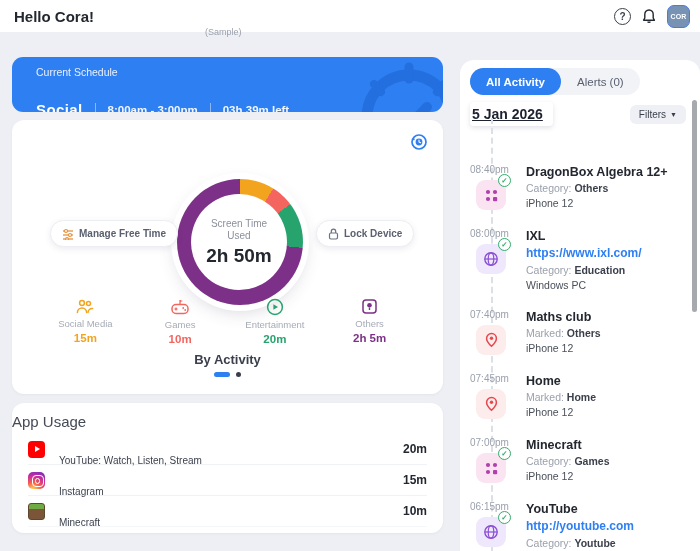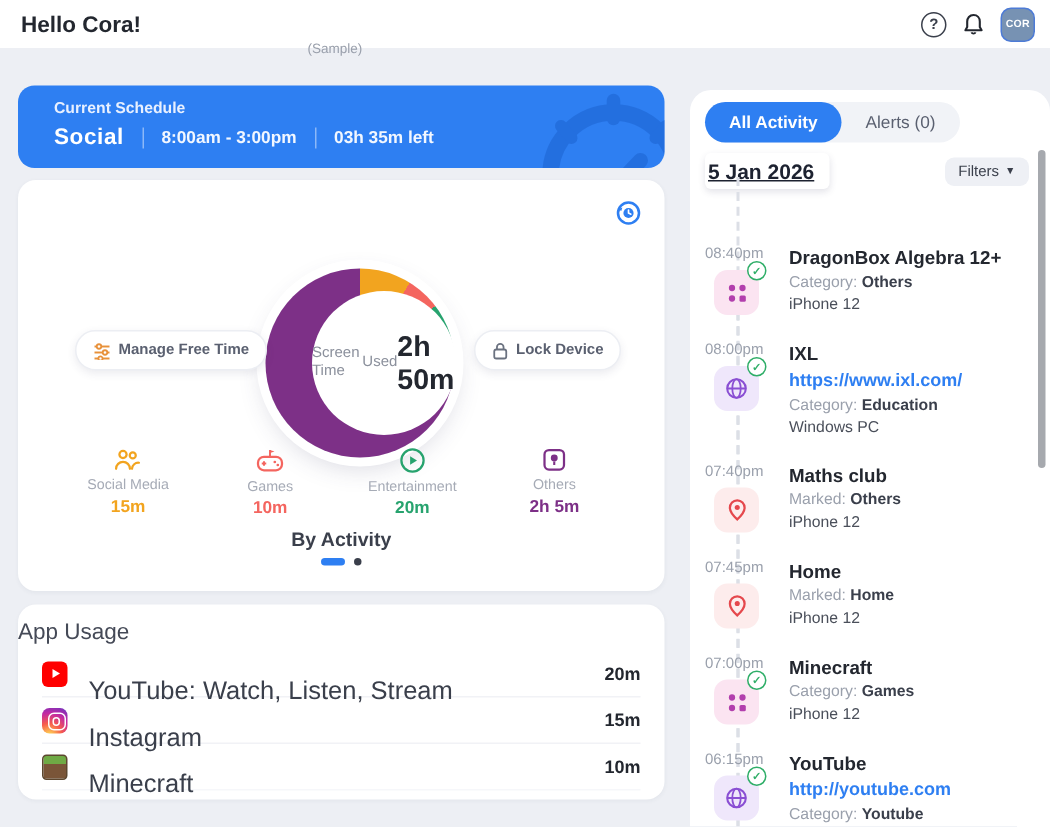--- a/index.html
+++ b/index.html
@@ -10,36 +10,36 @@
   .topbar { position:absolute; top:0; left:0; width:700px; height:32px; background:#fff; display:flex; align-items:center; justify-content:space-between; padding:0 10px 0 14px; z-index:5; }
   .greeting { font-size:15px; font-weight:700; color:#23272f; }
   .top-icons { display:flex; align-items:center; gap:10px; }
   .help-circle { width:17px; height:17px; border:1.6px solid #3a3f4b; border-radius:50%; display:flex; align-items:center; justify-content:center; font-size:10px; font-weight:700; color:#3a3f4b; cursor:pointer; }
   .bell svg { display:block; }
   .avatar { width:23px; height:23px; border-radius:7px; background:#7792b3; border:1.5px solid #4d7bd6; color:#fff; font-size:7px; font-weight:700; display:flex; align-items:center; justify-content:center; letter-spacing:.2px; cursor:pointer; }
   .sample-label { position:absolute; top:27px; left:205px; font-size:9px; color:#9aa0ac; z-index:6; }
 
   
   .banner { position:absolute; left:12px; top:57px; width:431px; height:55px; background:#2e7ff2; border-radius:11px; overflow:hidden; color:#fff; padding:9px 0 0 24px; }
-  .banner-label { font-size:10.5px; color:#e8f0ff; margin-bottom:5px; position:relative; z-index:2;font-weight:bold; }
+  .banner-label { font-size:10.5px; color:#e8f0ff; margin-bottom:23px; position:relative; z-index:2; }
   .banner-row { display:flex; align-items:center; gap:12px; position:relative; z-index:2; }
   .banner-name { font-size:15px; font-weight:700; letter-spacing:.4px; }
   .banner-sep { width:1px; height:14px; background:rgba(255,255,255,.45); }
   .banner-time, .banner-left { font-size:11.5px; font-weight:600; color:#f2f7ff; }
   .banner-clock { position:absolute; right:-14px; top:2px; z-index:1; opacity:.55; }
 
   
   .card { position:absolute; background:#fff; border-radius:12px; box-shadow:0 1px 3px rgba(40,50,80,.05); }
   .screen-card { left:12px; top:120px; width:431px; height:274px; }
   .screen-title { text-align:center; font-size:16px; color:#454a57; padding-top:14px; }
   .refresh-btn { position:absolute; top:13px; right:15px; width:18px; height:18px; cursor:pointer; }
 
   .donut-wrap { position:absolute; left:152px; top:46px; width:152px; height:152px; display:flex; align-items:center; justify-content:center; }
   .donut { width:126px; height:126px; border-radius:50%; position:relative; box-shadow:0 0 0 6px #fff, 0 6px 18px rgba(60,60,100,.22); }
-  .donut-hole { position:absolute; left:31px; top:15px; width:96px; height:96px; background:#fff; border-radius:50%; display:flex; flex-direction:row; align-items:center; }
+  .donut-hole { position:absolute; left:14px; top:15px; width:96px; height:96px; background:#fff; border-radius:50%; display:flex; flex-direction:column; align-items:center; justify-content:center; }
   .donut-cap { font-size:10px; color:#8b909c; line-height:1.25; }
   .donut-val { font-size:19px; font-weight:700; color:#23272f; margin-top:2px; }
 
   .pill-btn { position:absolute; height:27px; background:#fff; border:1px solid #eceef3; border-radius:14px; box-shadow:0 2px 6px rgba(60,60,100,.10); display:flex; align-items:center; gap:5px; padding:0 11px; font-size:10px; font-weight:600; color:#5a6070; cursor:pointer; }
   .manage-btn { left:38px; top:100px; }
   .lock-btn { left:304px; top:100px; }
 
   .stats-row { position:absolute; left:0; top:178px; width:431px; display:flex; padding:0 26px; }
   .stat { flex:1; display:flex; flex-direction:column; align-items:center; gap:3px; }
   .stat-label { font-size:9.5px; color:#a6abb6; }
@@ -49,21 +49,21 @@
   .dots { position:absolute; left:0; top:252px; width:431px; display:flex; justify-content:center; align-items:center; gap:6px; }
   .dot-active { width:16px; height:5px; border-radius:3px; background:#2e7ff2; cursor:pointer; }
   .dot { width:5px; height:5px; border-radius:50%; background:#3a3f4b; cursor:pointer; }
 
   
   .usage-card { left:12px; top:403px; width:431px; height:130px; }
   .usage-title { text-align:left; font-size:15px; color:#454a57; padding-top:10px; padding-bottom:4px; }
   .usage-row { display:flex; align-items:center; height:31px; margin:0 16px; border-bottom:1px solid #f1f2f6; cursor:pointer; }
   .usage-row:last-child { border-bottom:1px solid #f6f7fa; }
   .usage-icon { width:17px; height:17px; margin-right:14px; flex:none; }
-  .usage-name { flex:1; font-size:17px; color:#3a3f4b;margin-top:23px; }
+  .usage-name { flex:1; font-size:10px; color:#3a3f4b;margin-top:23px; }
   .usage-value { font-size:12px; font-weight:700; color:#23272f; }
 
   .yt-icon { background:#ff0000; border-radius:4px; position:relative; }
   .yt-icon::after { content:""; position:absolute; left:7px; top:5.5px; border-left:5px solid #fff; border-top:3px solid transparent; border-bottom:3px solid transparent; }
   .ig-icon { border-radius:5px; background:radial-gradient(circle at 28% 110%, #fdcb52 8%, #f75c4c 38%, #c32aa3 68%, #7232bd 95%); position:relative; }
   .ig-icon::before { content:""; position:absolute; left:3.5px; top:3.5px; width:10px; height:10px; border:1.6px solid #fff; border-radius:4px; }
   .ig-icon::after { content:""; position:absolute; left:6.8px; top:6.8px; width:3.4px; height:3.4px; border:1.4px solid #fff; border-radius:50%; }
   .mc-icon { border-radius:3px; background:linear-gradient(#6faa45 0 36%, #7a5538 36% 100%); border:1px solid #5c472f; }
 
   
@@ -121,21 +121,21 @@
     <line x1="27" y1="25" x2="34" y2="33" stroke="#1d63cf" stroke-width="8" stroke-linecap="round"></line>
     <line x1="97" y1="25" x2="90" y2="33" stroke="#1d63cf" stroke-width="8" stroke-linecap="round"></line>
     <path d="M48 58 L59 70 L80 48" fill="none" stroke="#1d63cf" stroke-width="10" stroke-linecap="round" stroke-linejoin="round"></path>
   </svg>
   <div class="banner-label">Current Schedule</div>
   <div class="banner-row">
     <span class="banner-name">Social</span>
     <span class="banner-sep"></span>
     <span class="banner-time">8:00am - 3:00pm</span>
     <span class="banner-sep"></span>
-    <span class="banner-left">03h 35m left</span>
+    <span class="banner-left">03h 39m left</span>
   </div>
 </div>
 
 <div class="card screen-card">
   <div class="refresh-btn">
     <svg width="18" height="18" viewBox="0 0 18 18">
         <circle cx="9" cy="9" r="7" fill="none" stroke="#2e7ff2" stroke-width="1.7"></circle>
         <circle cx="9" cy="9" r="3.4" fill="#2e7ff2"></circle>
         <path d="M9 7 L9 9 L10.6 9.8" stroke="#fff" stroke-width="1.1" fill="none" stroke-linecap="round"></path>
         <path d="M2.2 6.5 L4.2 7.6 L4.9 5.4" fill="#2e7ff2"></path>

